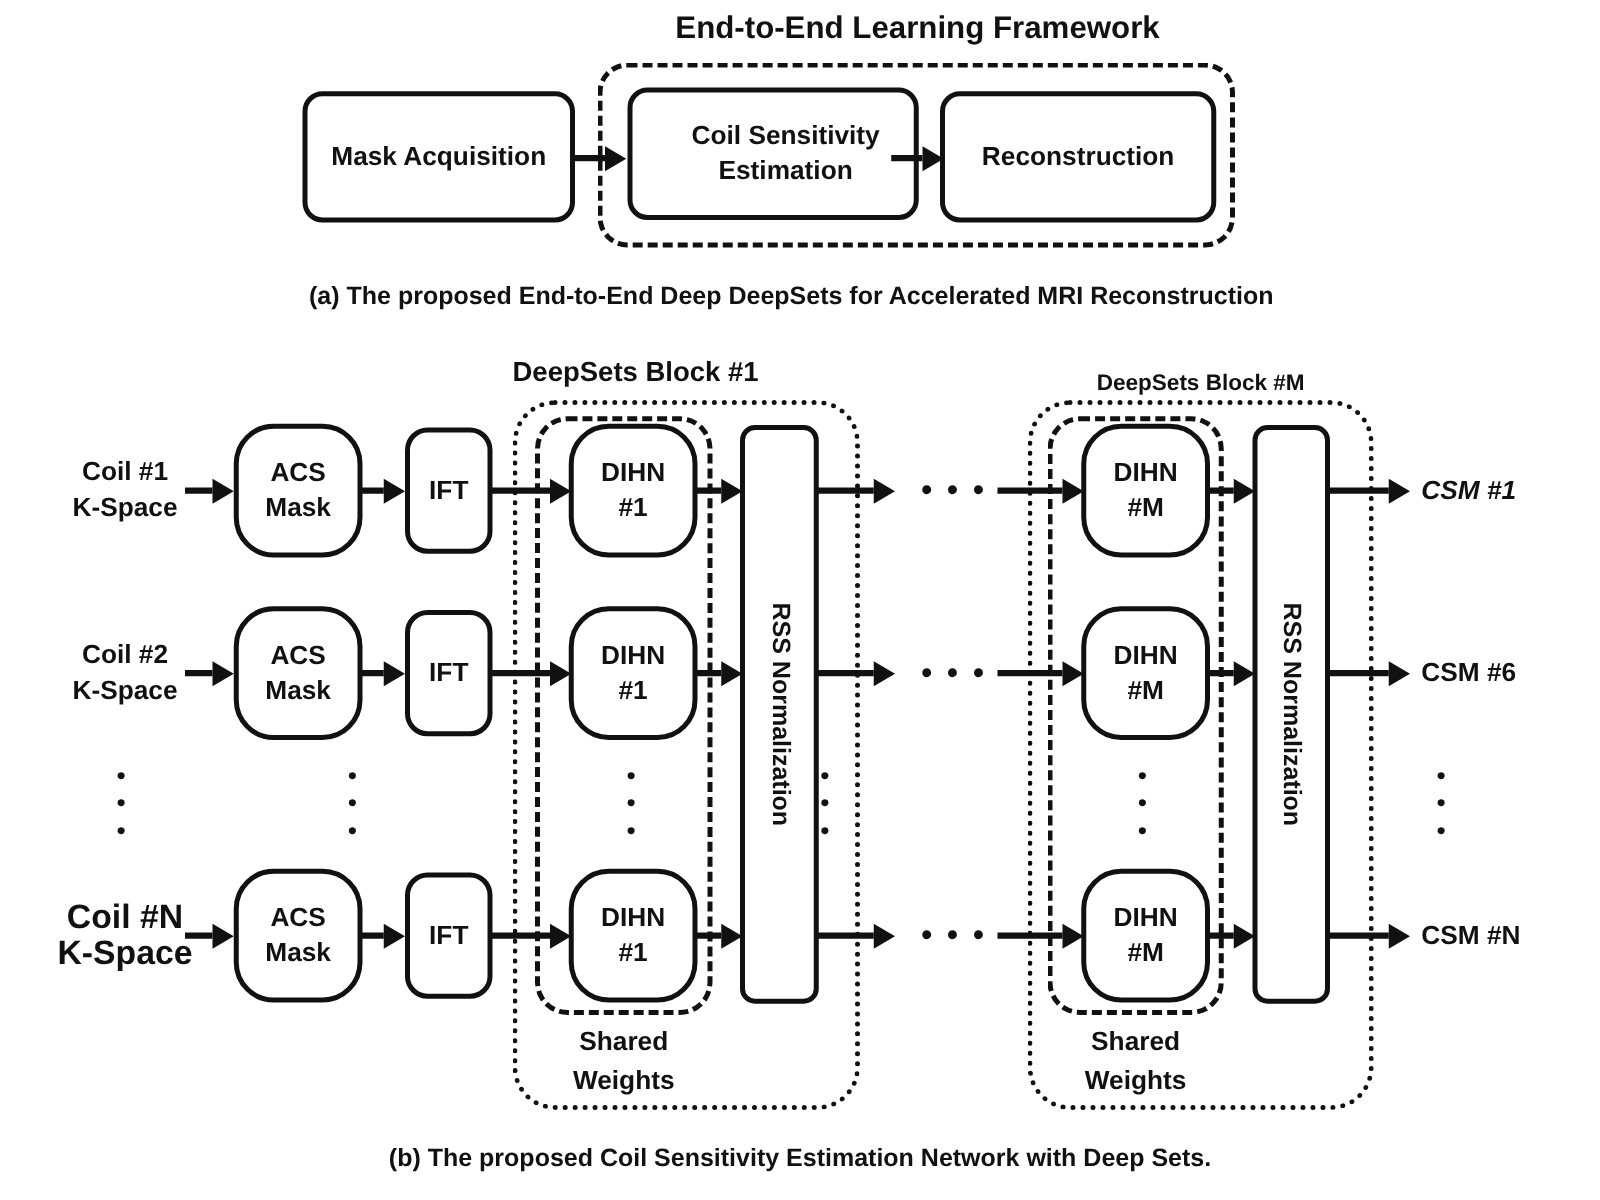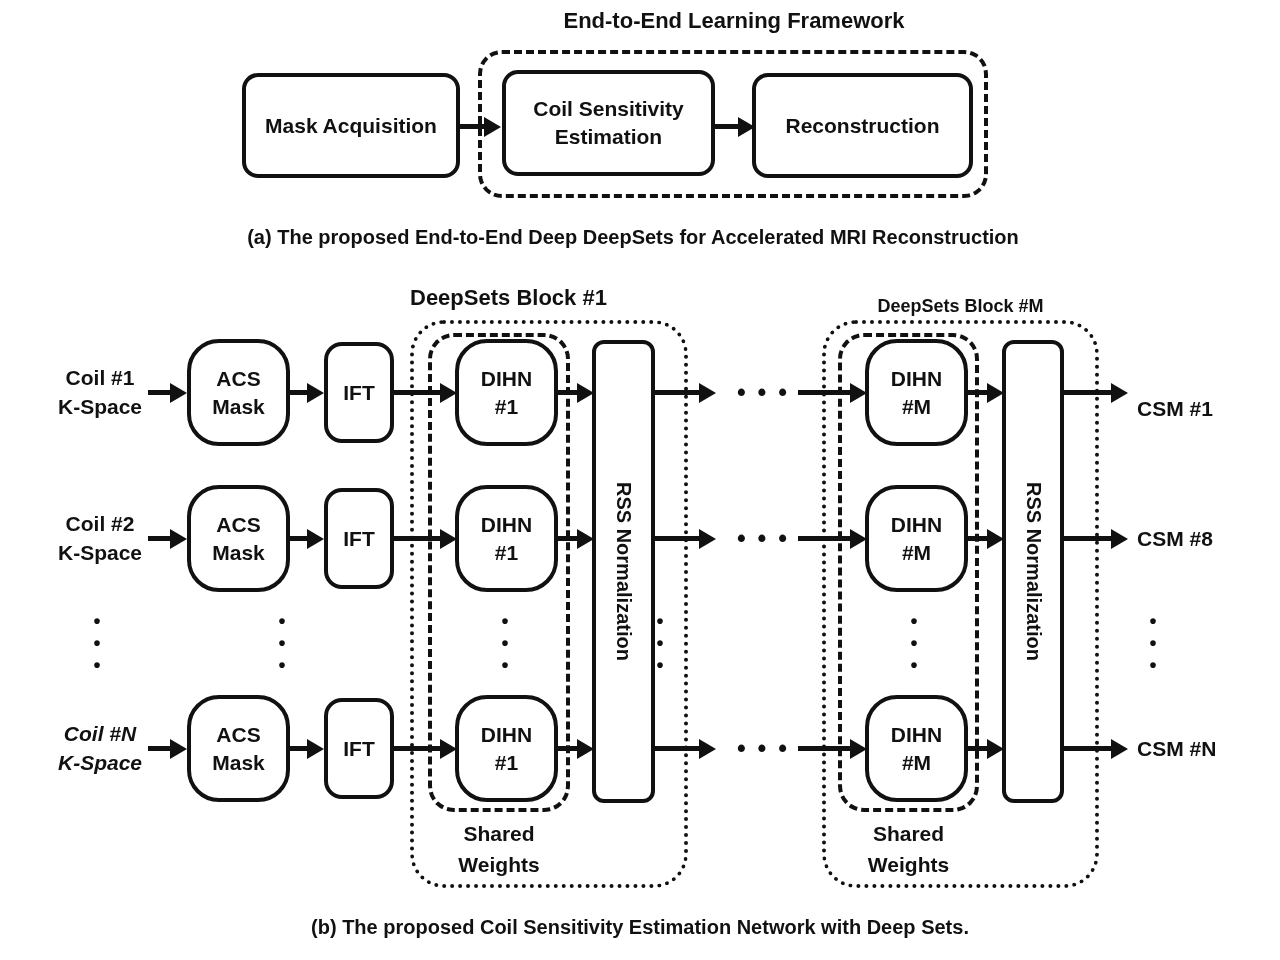--- a/index.html
+++ b/index.html
@@ -22,26 +22,26 @@
        white-space:pre-line;color:#111;}
   .hdots{position:absolute;font-weight:bold;font-size:25px;line-height:28px;text-align:center;
        word-spacing:5px;color:#111;}
 </style>
 </head>
 <body>
 
 <div class="canvas">
 
   <div>
-    <div class="txt" style="left:484px;top:8px;width:500px;text-align:center;font-size:22px;">End-to-End Learning Framework</div>
+    <div class="txt" style="left:484px;top:8px;width:500px;text-align:center;font-size:25px;">End-to-End Learning Framework</div>
 
     <div class="dashed-outline" style="left:478px;top:50px;width:502px;height:140px;border-radius:24px;"></div>
 
     <div class="box" style="left:242px;top:73px;width:210px;height:97px;border-radius:16px;">Mask Acquisition</div>
-    <div class="box" style="left:502px;top:70px;width:205px;height:98px;border-radius:16px;">Coil Sensitivity
+    <div class="box" style="left:502px;top:70px;width:205px;height:98px;border-radius:16px;padding-left:20px;">Coil Sensitivity
 Estimation</div>
     <div class="box" style="left:752px;top:73px;width:213px;height:97px;border-radius:16px;">Reconstruction</div>
 
     <div class="arrow" style="left:458px;top:124px;width:26px;"></div>
     <div class="arrow" style="left:713px;top:124px;width:25px;"></div>
 
     <div class="txt" style="left:0;top:226px;width:1266px;text-align:center;font-size:20px;">(a) The proposed End-to-End Deep DeepSets for Accelerated MRI Reconstruction</div>
   </div>
 
   <div>
@@ -69,62 +69,62 @@
     <div class="box" style="left:455px;top:339px;width:95px;height:99px;">DIHN
 #1</div>
     <div class="arrow" style="left:556px;top:390px;width:21px;"></div>
     <div class="arrow" style="left:653px;top:390px;width:46px;"></div>
     <div class="hdots" style="left:726px;top:378px;width:72px;height:28px;">• • •</div>
     <div class="arrow" style="left:798px;top:390px;width:52px;"></div>
     <div class="box" style="left:865px;top:339px;width:95px;height:99px;">DIHN
 #M</div>
     <div class="arrow" style="left:966px;top:390px;width:21px;"></div>
     <div class="arrow" style="left:1062px;top:390px;width:49px;"></div>
-    <div class="txt" style="left:1137px;top:395px;width:110px;font-size:21px;line-height:28px;">CSM #1</div>
+    <div class="txt" style="left:1137px;top:379px;width:110px;font-size:21px;line-height:28px;font-style:italic;">CSM #1</div>
 
     <div class="txt center" style="left:38px;top:508px;width:124px;height:60px;font-size:21px;line-height:29px;">Coil #2
 K-Space</div>
     <div class="arrow" style="left:148px;top:536px;width:22px;"></div>
     <div class="box" style="left:187px;top:485px;width:95px;height:99px;">ACS
 Mask</div>
     <div class="arrow" style="left:288px;top:536px;width:19px;"></div>
     <div class="box" style="left:324px;top:488px;width:62px;height:93px;border-radius:18px;">IFT</div>
     <div class="arrow" style="left:392px;top:536px;width:48px;"></div>
     <div class="box" style="left:455px;top:485px;width:95px;height:99px;">DIHN
 #1</div>
     <div class="arrow" style="left:556px;top:536px;width:21px;"></div>
     <div class="arrow" style="left:653px;top:536px;width:46px;"></div>
     <div class="hdots" style="left:726px;top:524px;width:72px;height:28px;">• • •</div>
     <div class="arrow" style="left:798px;top:536px;width:52px;"></div>
     <div class="box" style="left:865px;top:485px;width:95px;height:99px;">DIHN
 #M</div>
     <div class="arrow" style="left:966px;top:536px;width:21px;"></div>
     <div class="arrow" style="left:1062px;top:536px;width:49px;"></div>
-    <div class="txt" style="left:1137px;top:525px;width:110px;font-size:21px;line-height:28px;">CSM #8</div>
+    <div class="txt" style="left:1137px;top:525px;width:110px;font-size:21px;line-height:28px;">CSM #6</div>
 
     <div class="vdots" style="left:85px;top:610px;width:24px;">•
 •
 •</div>
     <div class="vdots" style="left:270px;top:610px;width:24px;">•
 •
 •</div>
     <div class="vdots" style="left:493px;top:610px;width:24px;">•
 •
 •</div>
     <div class="vdots" style="left:648px;top:610px;width:24px;">•
 •
 •</div>
     <div class="vdots" style="left:902px;top:610px;width:24px;">•
 •
 •</div>
     <div class="vdots" style="left:1141px;top:610px;width:24px;">•
 •
 •</div>
 
-    <div class="txt center" style="left:38px;top:718px;width:124px;height:60px;font-size:21px;line-height:29px;font-style:italic;">Coil #N
+    <div class="txt center" style="left:38px;top:718px;width:124px;height:60px;font-size:27px;line-height:29px;">Coil #N
 K-Space</div>
     <div class="arrow" style="left:148px;top:746px;width:22px;"></div>
     <div class="box" style="left:187px;top:695px;width:95px;height:99px;">ACS
 Mask</div>
     <div class="arrow" style="left:288px;top:746px;width:19px;"></div>
     <div class="box" style="left:324px;top:698px;width:62px;height:93px;border-radius:18px;">IFT</div>
     <div class="arrow" style="left:392px;top:746px;width:48px;"></div>
     <div class="box" style="left:455px;top:695px;width:95px;height:99px;">DIHN
 #1</div>
     <div class="arrow" style="left:556px;top:746px;width:21px;"></div>

